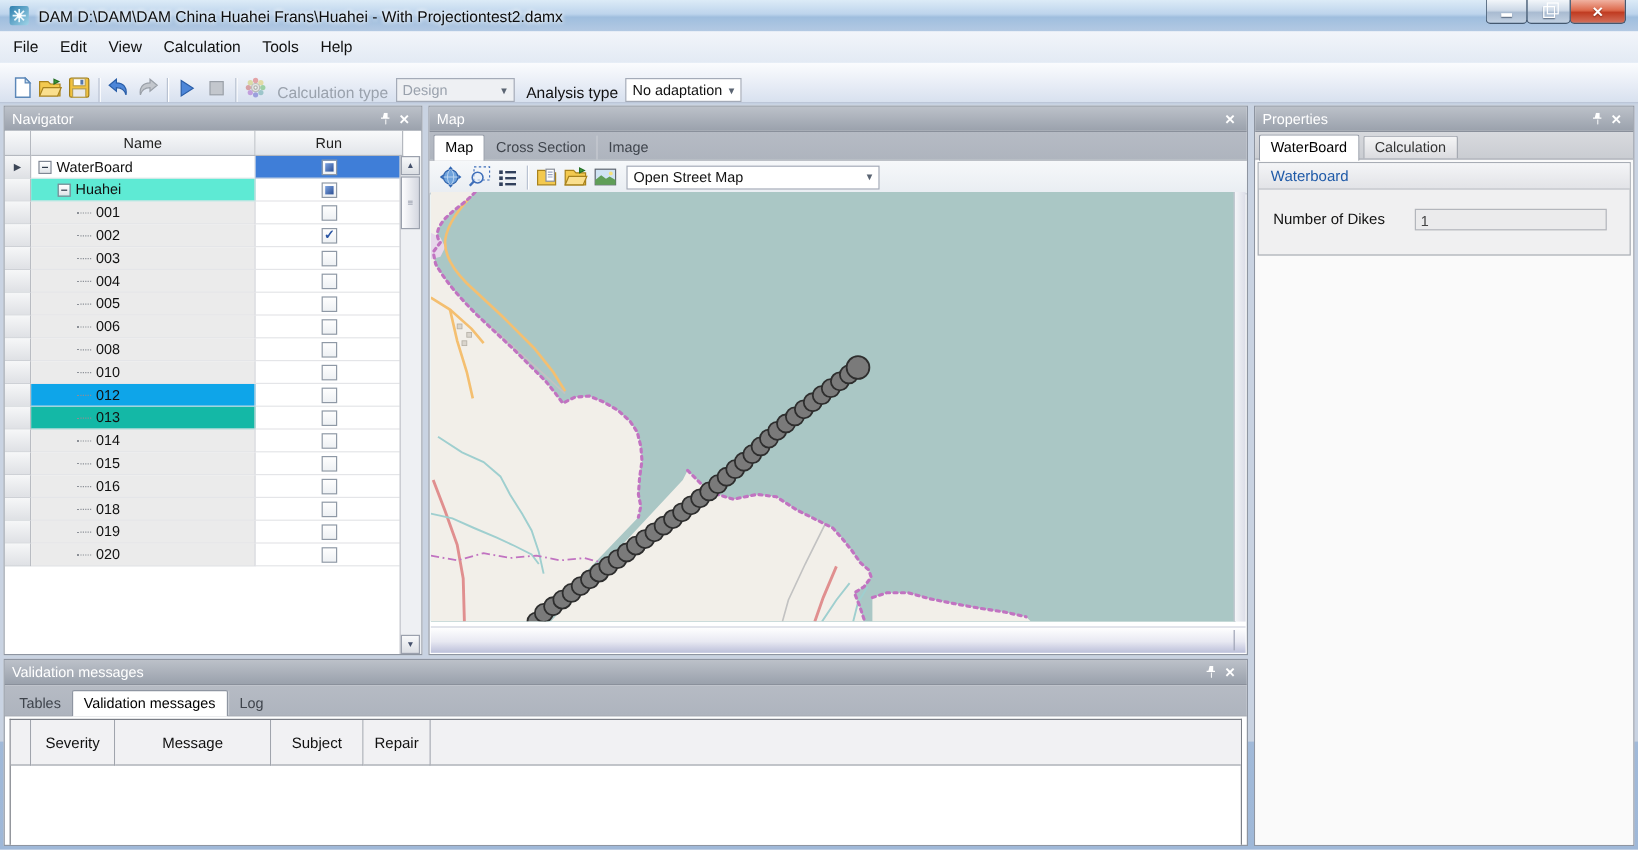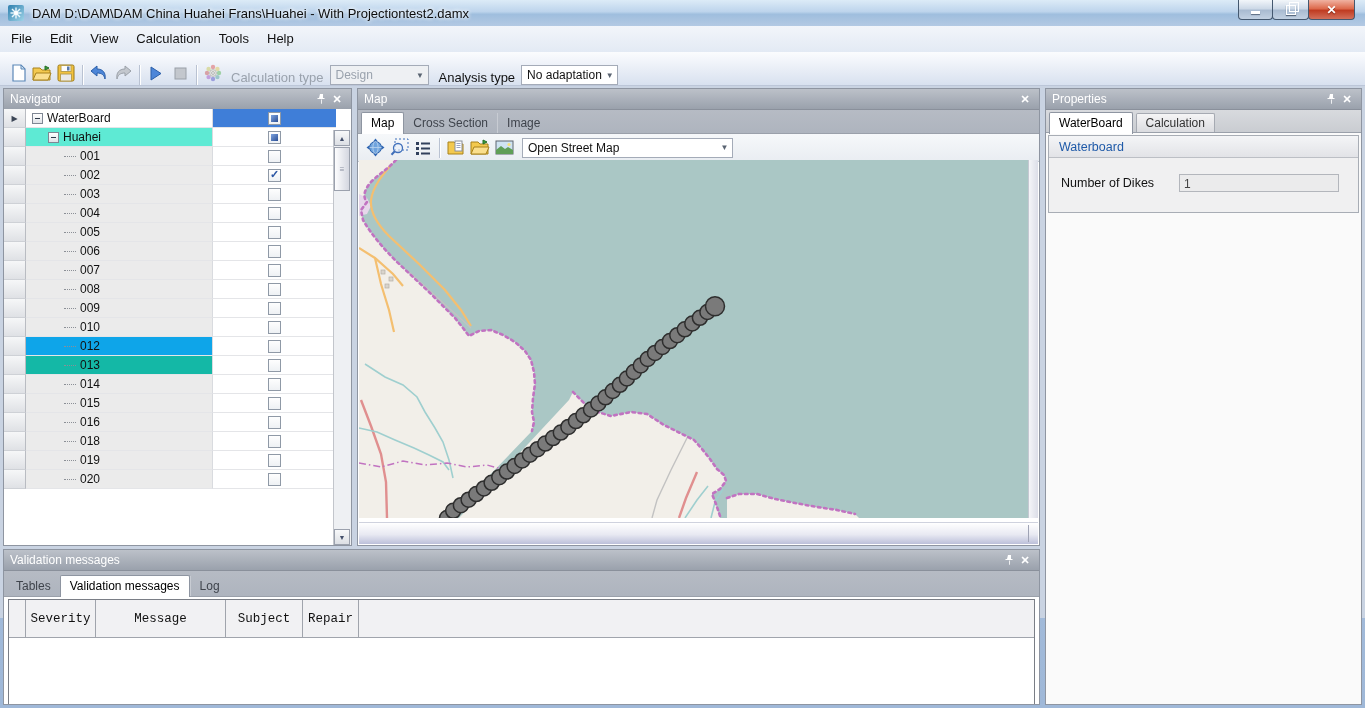--- a/index.html
+++ b/index.html
@@ -99,21 +99,21 @@
   #prop-page{position:absolute;left:0;top:43px;right:0;bottom:0;background:#fafafa;border-top:1px solid #9aa0aa;}
   #groupbox{position:absolute;left:2px;top:2px;right:2px;height:76px;border:1px solid #a8adb5;background:#f0f0f1;}
   #group-hdr{height:21px;background:linear-gradient(180deg,#f4f5f7,#e2e3e7);border-bottom:1px solid #bcbfc5;
     display:flex;align-items:center;padding-left:10px;color:#1f5aa8;font-size:12.5px;}
   .prop-row{display:flex;align-items:center;margin-top:16px;}
   .prop-label{width:118px;padding-left:12px;font-size:12.5px;color:#111;}
   .prop-input{width:160px;height:18px;border:1px solid #b3b6bc;background:#ebebec;color:#444;
     line-height:18px;padding-left:4px;box-sizing:border-box;font-size:12px;}
   
   #validation{left:3px;top:463px;width:1037px;height:156px;}
-  #val-grid{position:absolute;left:4px;top:49px;right:4px;bottom:0;border:1px solid #7a7e86;border-bottom:none;background:#fff;font-family:Liberation Mono, monospace;}
+  #val-grid{position:absolute;left:4px;top:49px;right:4px;bottom:0;border:1px solid #7a7e86;border-bottom:none;background:#fff;}
   .vh-row{display:flex;height:38px;}
   .vh-cell{background:#f1f1f3;border-right:1px solid #a0a4ac;border-bottom:1px solid #a0a4ac;box-sizing:border-box;
     display:flex;align-items:center;justify-content:center;font-size:12.5px;color:#111;}
   .vh-cell.fill{flex:1;border-right:none;}
   svg{display:block;}
 </style>
 </head>
 <body>
 
 <div id="titlebar">
@@ -231,20 +231,25 @@
       <span>Navigator</span>
         <span class="spacer"></span>
       <span class="pt-btn">
           <svg width="9" height="10" viewBox="0 0 9 10">
             <path fill="#fff" d="M3,0 h3 v4 h1.5 v1 h-7 v-1 H2 z M4.1,5.5 h0.8 v4 l-0.4,0.5 -0.4,-0.5 z"></path>
           </svg>
         </span>
       <span class="pt-btn pt-x">✕</span>
     </div>
     <div id="nav-grid">
+      <div class="nav-hdr">
+        <div class="hcell" style="width:22px"></div>
+        <div class="hcell" style="width:187px">Name</div>
+        <div class="hcell" style="width:123px">Run</div>
+      </div>
       <div id="nav-rows">
           <div class="nav-row">
             <div class="gcell">▶</div>
             <div class="ncell" style="padding-left: 6px;">
               <span class="expander"></span>
               <span>WaterBoard</span>
             </div>
             <div class="rcell sel">
               <span class="cb mixed"></span>
             </div>
@@ -316,41 +321,21 @@
               <span>006</span>
             </div>
             <div class="rcell">
               <span class="cb"></span>
             </div>
           </div>
           <div class="nav-row">
             <div class="gcell"></div>
             <div class="ncell" style="background: rgb(235, 235, 235); padding-left: 38px;">
               <span class="leafdots"></span>
-              <span>007</span>
-            </div>
-            <div class="rcell">
-              <span class="cb"></span>
-            </div>
-          </div>
-          <div class="nav-row">
-            <div class="gcell"></div>
-            <div class="ncell" style="background: rgb(235, 235, 235); padding-left: 38px;">
-              <span class="leafdots"></span>
               <span>008</span>
-            </div>
-            <div class="rcell">
-              <span class="cb"></span>
-            </div>
-          </div>
-          <div class="nav-row">
-            <div class="gcell"></div>
-            <div class="ncell" style="background: rgb(235, 235, 235); padding-left: 38px;">
-              <span class="leafdots"></span>
-              <span>009</span>
             </div>
             <div class="rcell">
               <span class="cb"></span>
             </div>
           </div>
           <div class="nav-row">
             <div class="gcell"></div>
             <div class="ncell" style="background: rgb(235, 235, 235); padding-left: 38px;">
               <span class="leafdots"></span>
               <span>010</span>

